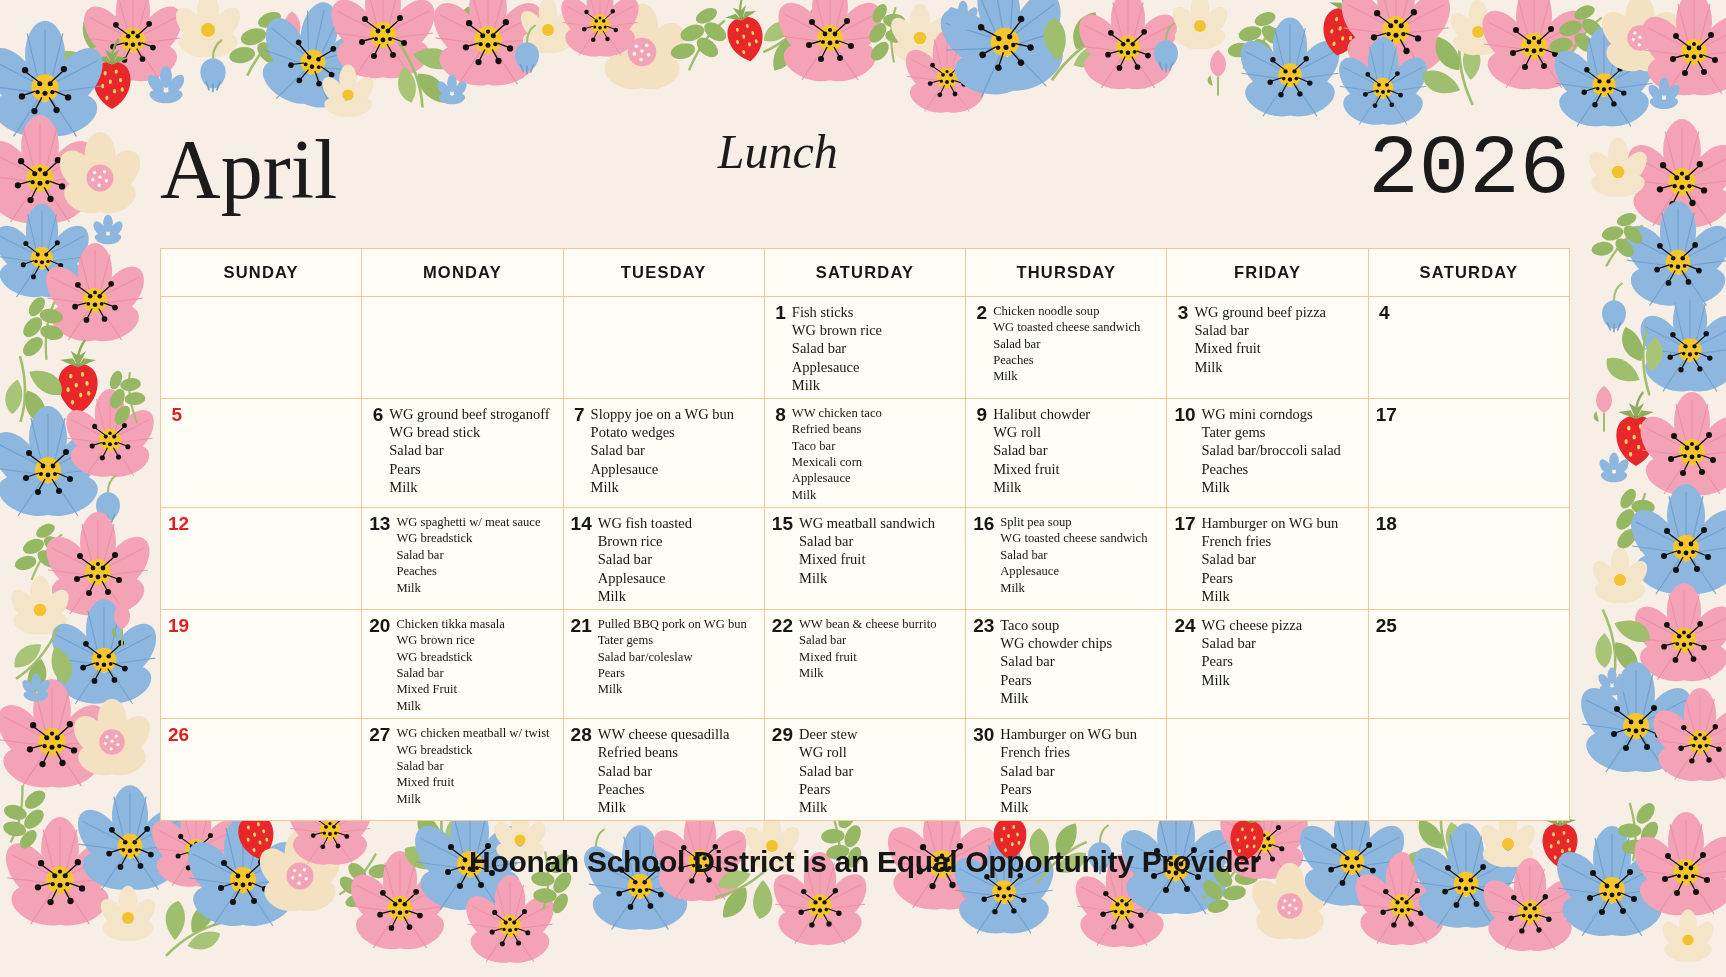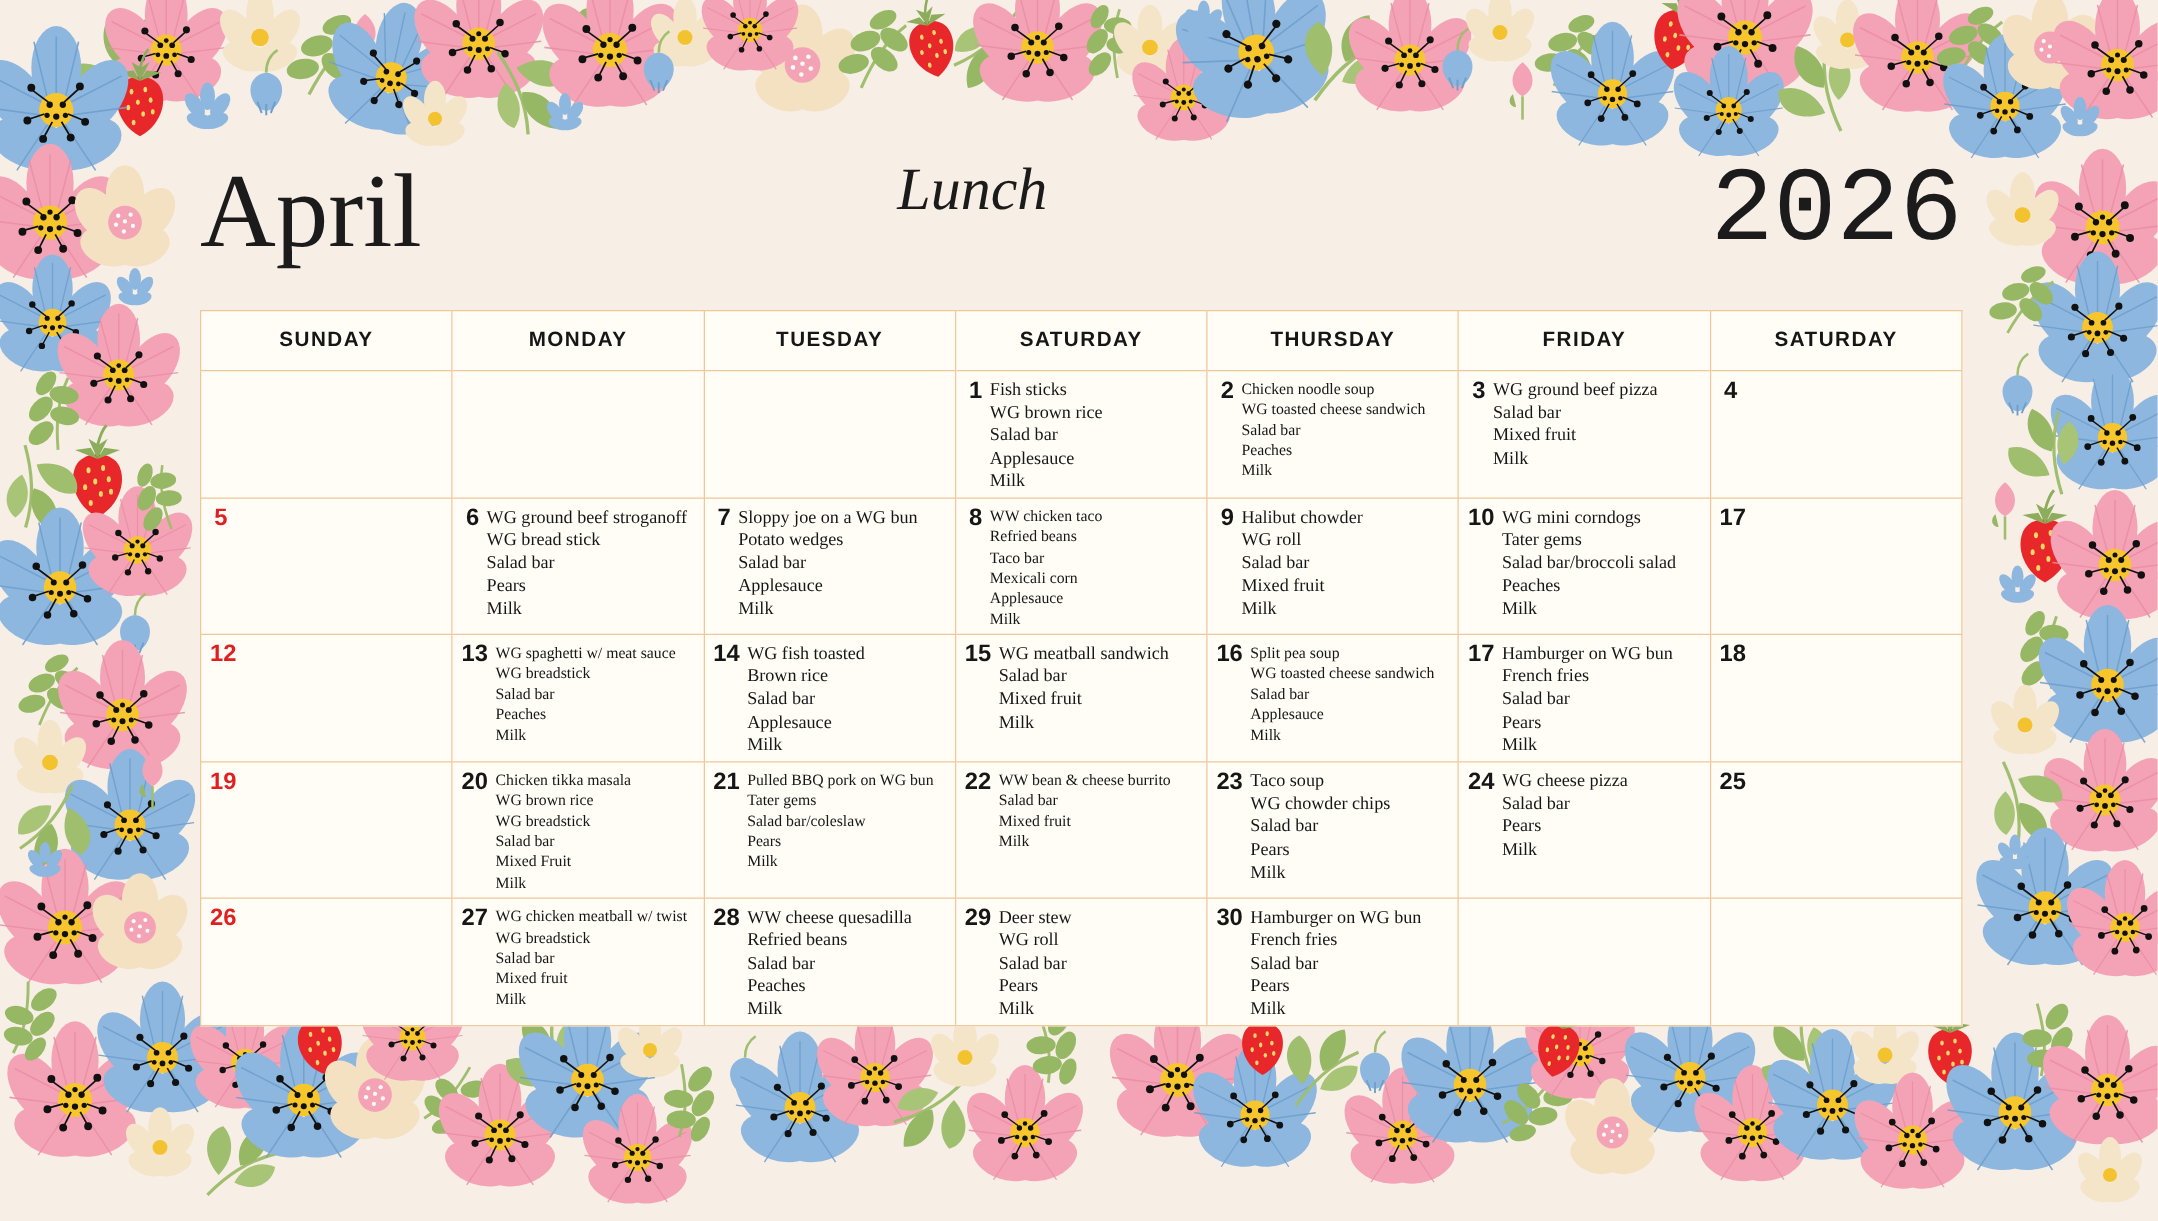--- a/index.html
+++ b/index.html
@@ -814,14 +814,15 @@
           <td>
             <div class="cellwrap">
               <div class="daynum"></div>
               <div class="items"></div>
             </div>
           </td>
         </tr>
       </tbody>
   </table>
 
+  <div class="footer">Hoonah School District is an Equal Opportunity Provider</div>
 
 </div>
 
 </body></html>

